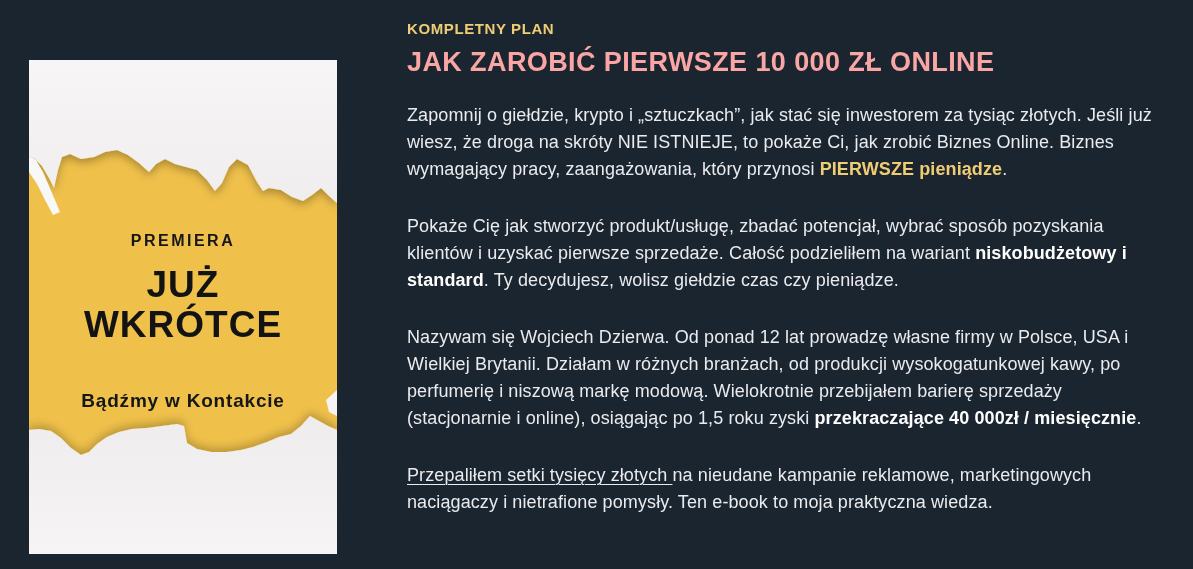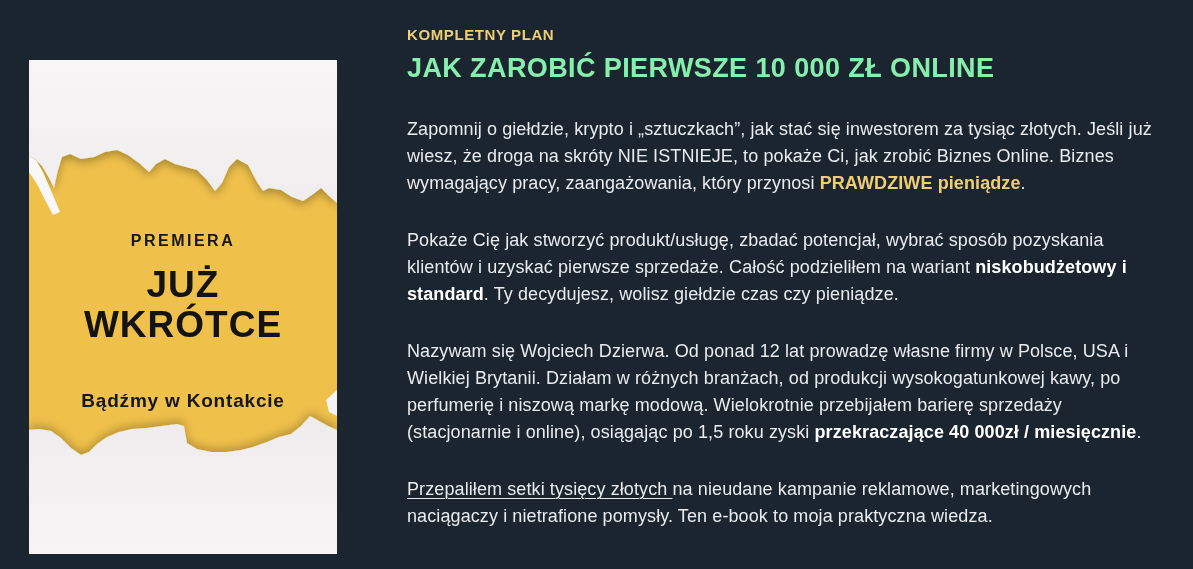--- a/index.html
+++ b/index.html
@@ -29,36 +29,36 @@
   }
   .t-contact {
     font-family: "Liberation Sans", sans-serif;
     font-weight: 700; font-size: 19px; letter-spacing: 0.8px;
     fill: #161616; text-anchor: middle;
   }
 
   
   .content {
     position: absolute;
-    left: 407px; top: 26px;
+    left: 407px; top: 20px;
     width: 748px;
   }
   .eyebrow {
     color: #eecd74;
     font-size: 15px;
     font-weight: 700;
     letter-spacing: 0.6px;
     margin-bottom: 10px;
   }
   .heading {
-    color: #86efac;
+    color: #fca5a5;
     font-size: 27px;
     font-weight: 700;
     letter-spacing: 0.4px;
-    margin-bottom: 32px;
+    margin-bottom: 24px;
   }
   .para {
     color: #e9ebee;
     font-size: 18px;
     line-height: 27px;
     letter-spacing: 0.1px;
     margin-bottom: 30px;
   }
   .para:last-child { margin-bottom: 16px; }
   .seg-bold { font-weight: 700; color: #ffffff; }
@@ -115,21 +115,21 @@
       <text class="t-big" x="154" y="277">WKRÓTCE</text>
       <text class="t-contact" x="154" y="347">Bądźmy w Kontakcie</text>
     </svg>
   </figure>
 
   <section class="content">
     <div class="eyebrow">KOMPLETNY PLAN</div>
 
     <h1 class="heading">JAK ZAROBIĆ PIERWSZE 10 000 ZŁ ONLINE</h1>
 
-    <p class="para"><span>Zapomnij o giełdzie, krypto i „sztuczkach”, jak stać się inwestorem za tysiąc złotych. Jeśli już wiesz, że droga na skróty NIE ISTNIEJE, to pokaże Ci, jak zrobić Biznes Online. Biznes wymagający pracy, zaangażowania, który przynosi </span><span class="seg-bold-gold">PRAWDZIWE pieniądze</span><span>.</span></p>
+    <p class="para"><span>Zapomnij o giełdzie, krypto i „sztuczkach”, jak stać się inwestorem za tysiąc złotych. Jeśli już wiesz, że droga na skróty NIE ISTNIEJE, to pokaże Ci, jak zrobić Biznes Online. Biznes wymagający pracy, zaangażowania, który przynosi </span><span class="seg-bold-gold">PIERWSZE pieniądze</span><span>.</span></p>
 
     <p class="para"><span>Pokaże Cię jak stworzyć produkt/usługę, zbadać potencjał, wybrać sposób pozyskania klientów i uzyskać pierwsze sprzedaże. Całość podzieliłem na wariant </span><span class="seg-bold">niskobudżetowy i standard</span><span>. Ty decydujesz, wolisz giełdzie czas czy pieniądze.</span></p>
 
     <p class="para"><span>Nazywam się Wojciech Dzierwa. Od ponad 12 lat prowadzę własne firmy w Polsce, USA i Wielkiej Brytanii. Działam w różnych branżach, od produkcji wysokogatunkowej kawy, po perfumerię i niszową markę modową. Wielokrotnie przebijałem barierę sprzedaży (stacjonarnie i online), osiągając po 1,5 roku zyski </span><span class="seg-bold">przekraczające 40 000zł / miesięcznie</span><span>.</span></p>
 
     <p class="para"><span class="seg-underline">Przepaliłem setki tysięcy złotych </span><span>na nieudane kampanie reklamowe, marketingowych naciągaczy i nietrafione pomysły. Ten e-book to moja praktyczna wiedza.</span></p>
   </section>
 
 </main>
 

